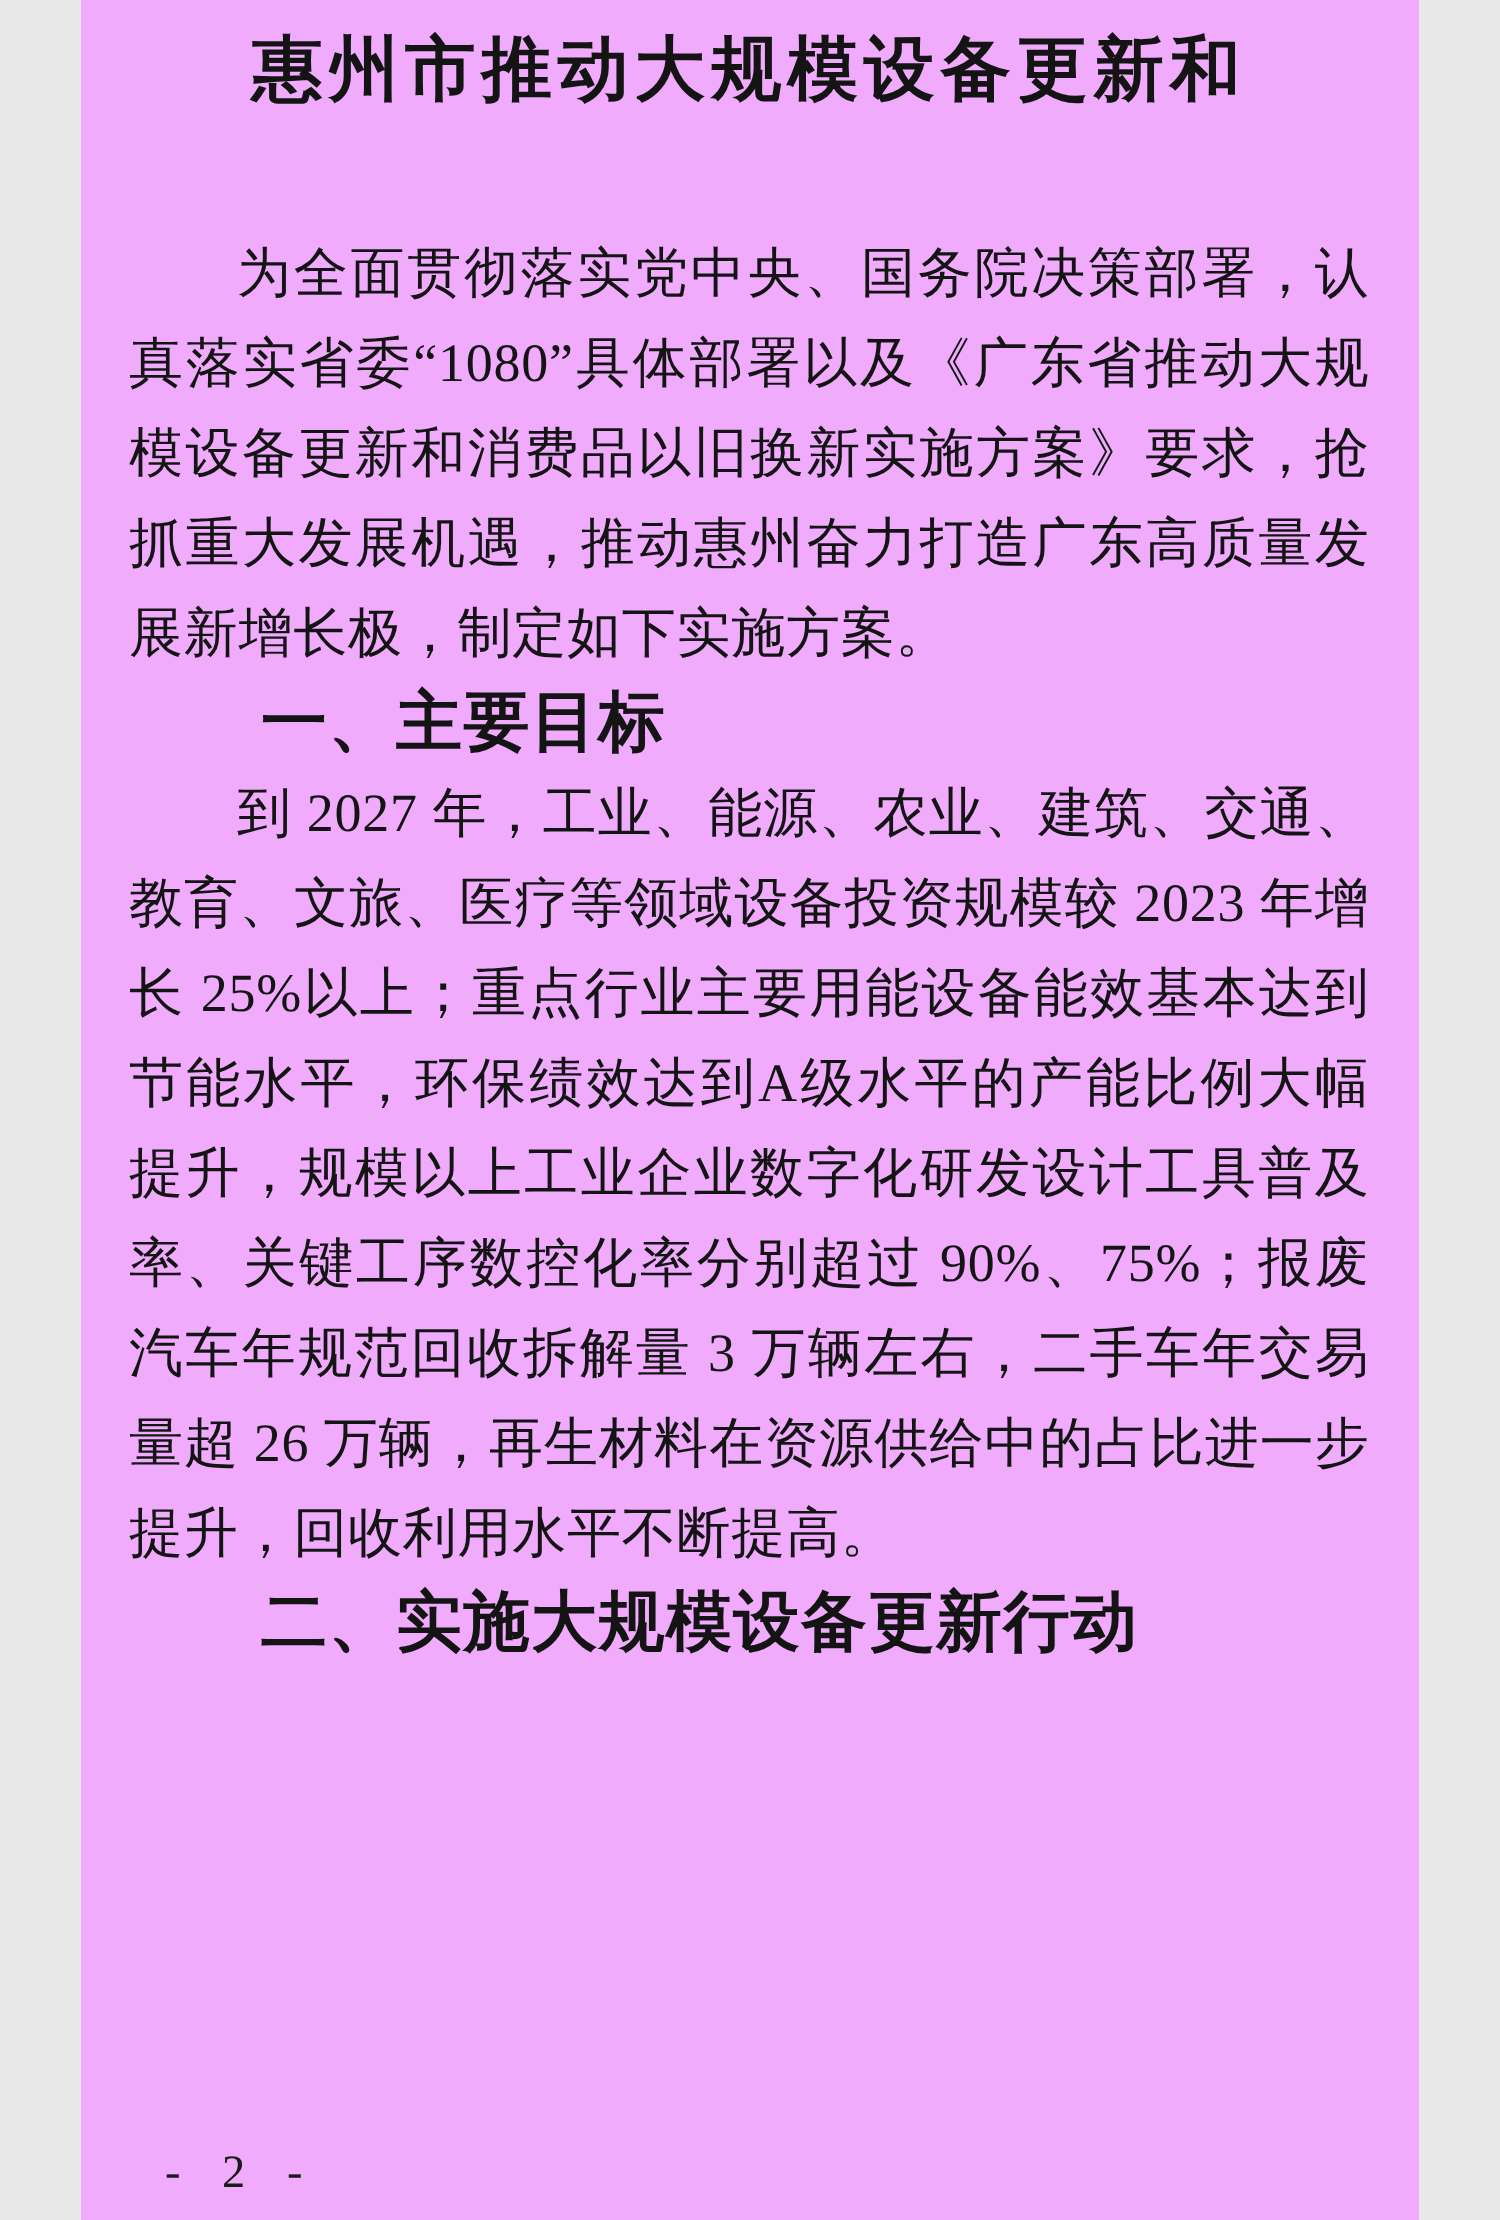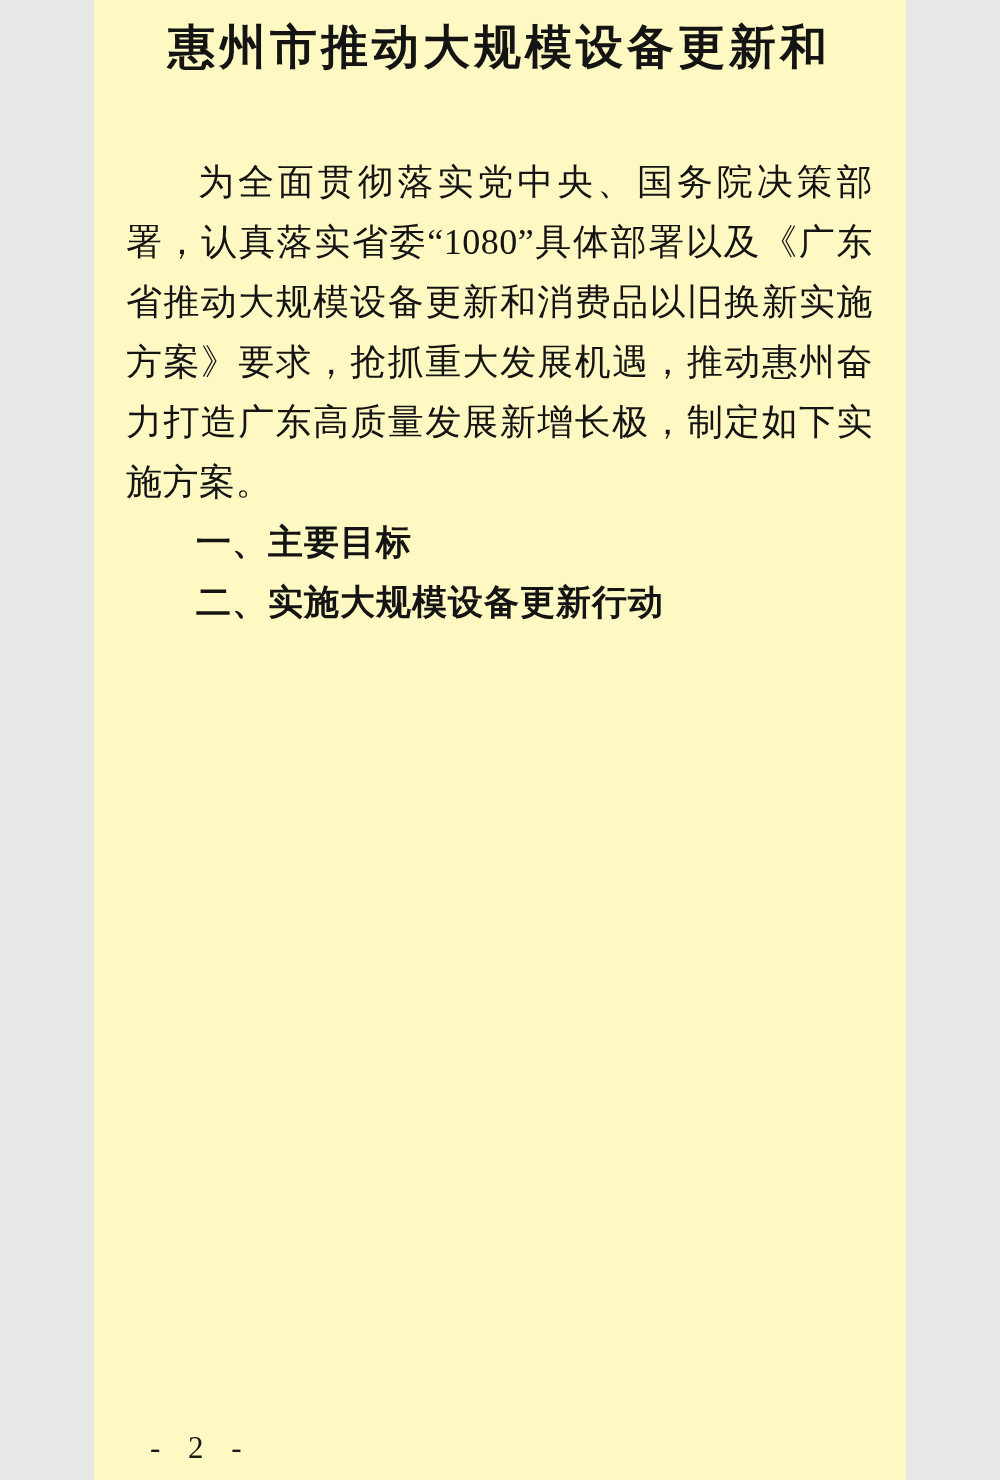--- a/index.html
+++ b/index.html
@@ -2,24 +2,24 @@
 <html><head>
 <meta charset="utf-8">
 <style>
   html, body {
     margin: 0;
     padding: 0;
     background: #e8e8e8;
   }
   .page {
     position: relative;
-    width: 812px;
+    width: 892px;
     height: 1480px;
     margin: 0 auto;
-    background: #fef9c3;
+    background: #f0abfc;
     color: #141414;
     font-family: "Liberation Serif", "DejaVu Serif", serif;
     overflow: hidden;
     box-sizing: border-box;
     padding: 14px 33px 0 32px;
   }
   .doc-title {
     margin: 0 0 72px 0;
     text-align: center;
     font-size: 47px;
@@ -36,21 +36,21 @@
     margin: 0;
     font-size: 36px;
     line-height: 60px;
     text-align: justify;
     text-justify: inter-character;
     text-indent: 2em;
     letter-spacing: 0.5px;
   }
   .section-heading {
     margin: 0;
-    font-size: 35px;
+    font-size: 44px;
     line-height: 60px;
     font-weight: bold;
     font-family: "Liberation Sans", "DejaVu Sans", sans-serif;
     text-indent: 2em;
     letter-spacing: 1px;
   }
   .page-number {
     position: absolute;
     left: 56px;
     bottom: 14px;
@@ -68,18 +68,19 @@
 
   <h1 class="doc-title">
     <span class="title-line">惠州市推动大规模设备更新和</span>
   </h1>
 
   <p class="body-para">为全面贯彻落实党中央、国务院决策部署，认真落实省委“1080”具体部署以及《广东省推动大规模设备更新和消费品以旧换新实施方案》要求，抢抓重大发展机遇，推动惠州奋力打造广东高质量发展新增长极，制定如下实施方案。</p>
 
   <h2 class="section-heading">一、主要目标</h2>
 
 
+  <p class="body-para">到 2027 年，工业、能源、农业、建筑、交通、教育、文旅、医疗等领域设备投资规模较 2023 年增长 25%以上；重点行业主要用能设备能效基本达到节能水平，环保绩效达到A级水平的产能比例大幅提升，规模以上工业企业数字化研发设计工具普及率、关键工序数控化率分别超过 90%、75%；报废汽车年规范回收拆解量 3 万辆左右，二手车年交易量超 26 万辆，再生材料在资源供给中的占比进一步提升，回收利用水平不断提高。</p>
 
   <h2 class="section-heading">二、实施大规模设备更新行动</h2>
 
   <div class="page-number">- 2 -</div>
 
 </div>
 
 </body></html>

